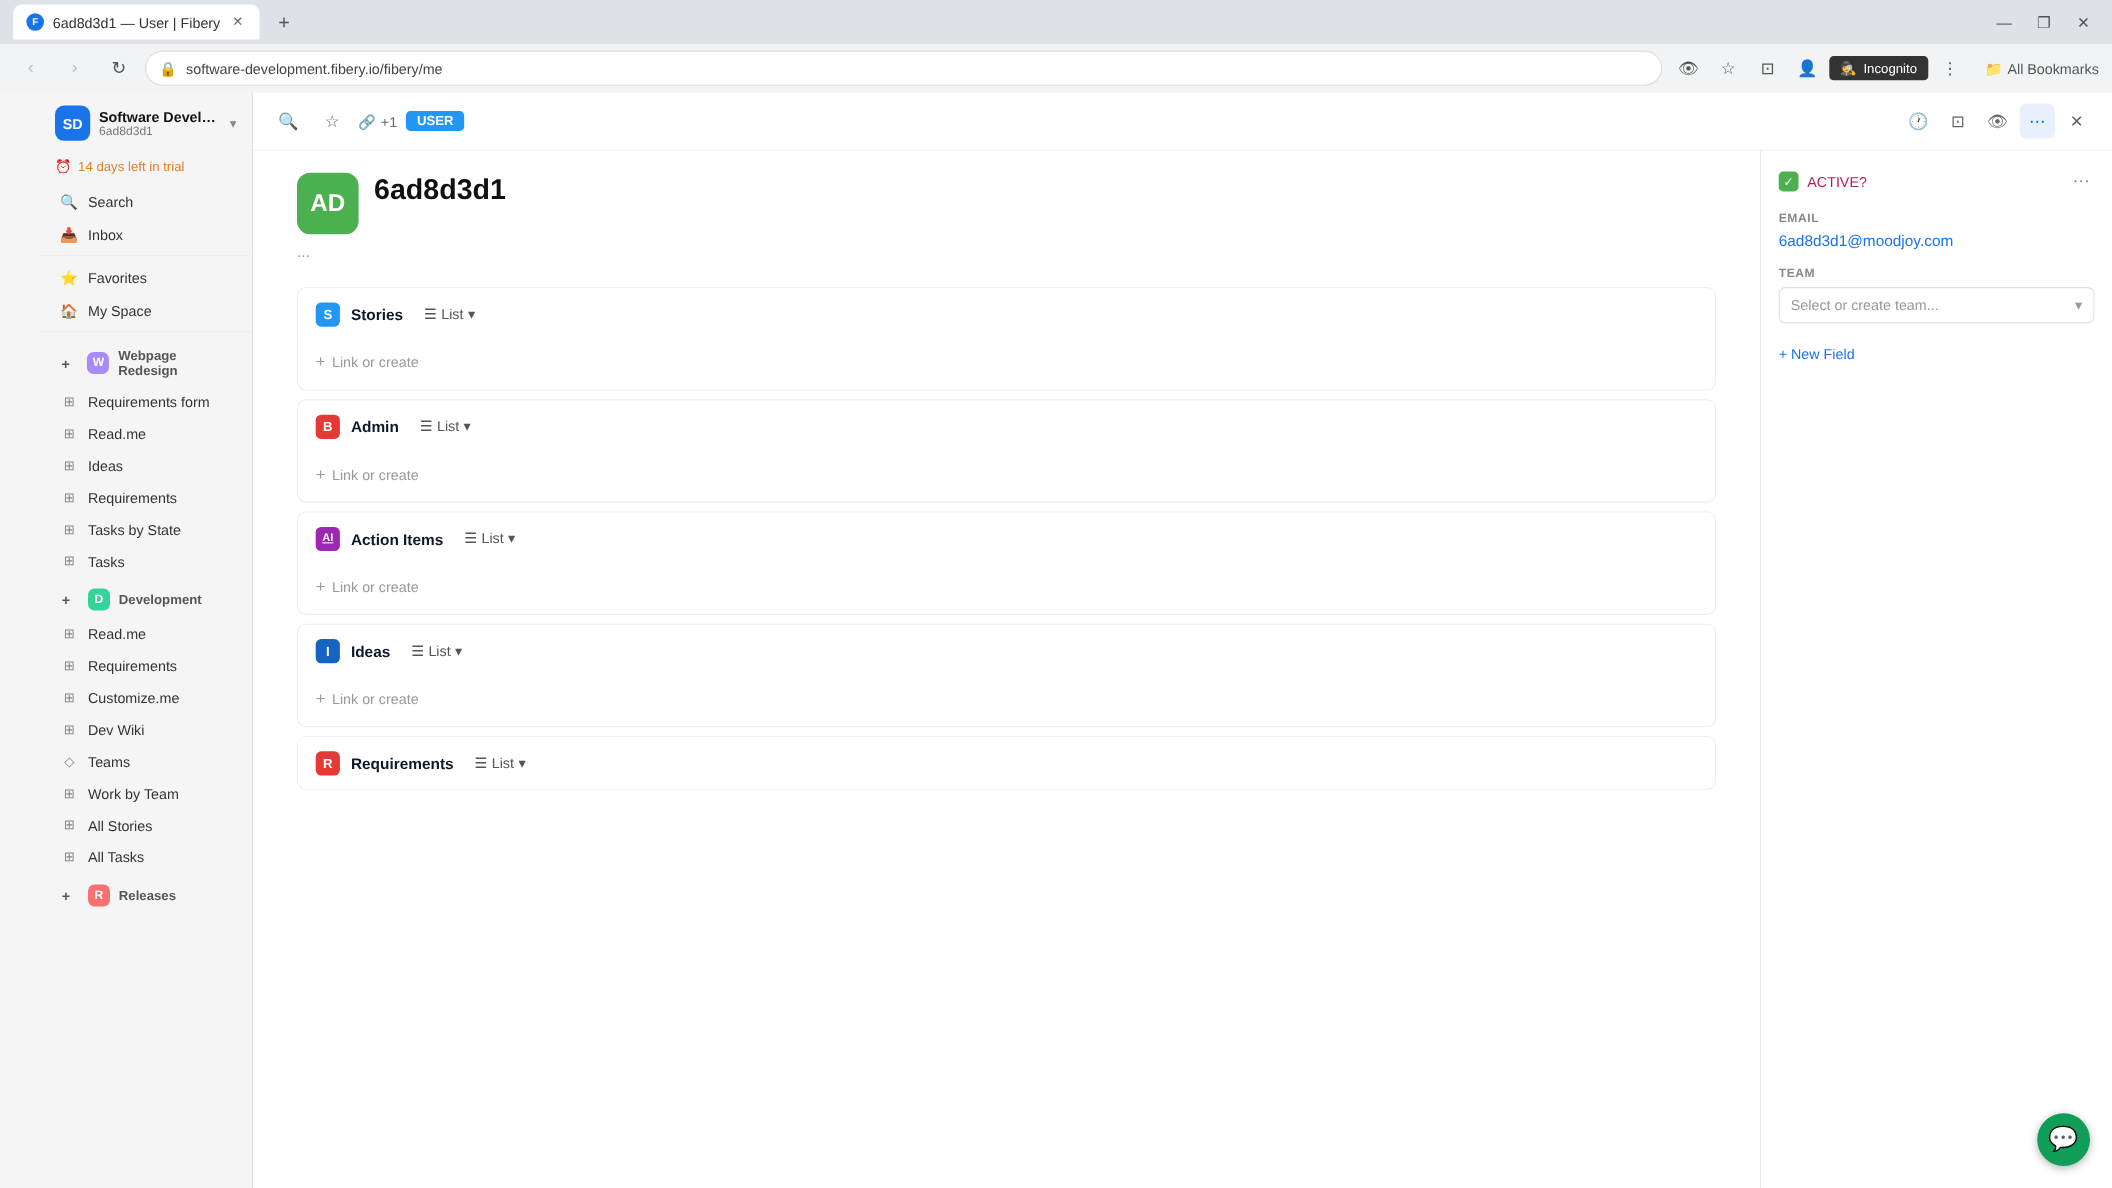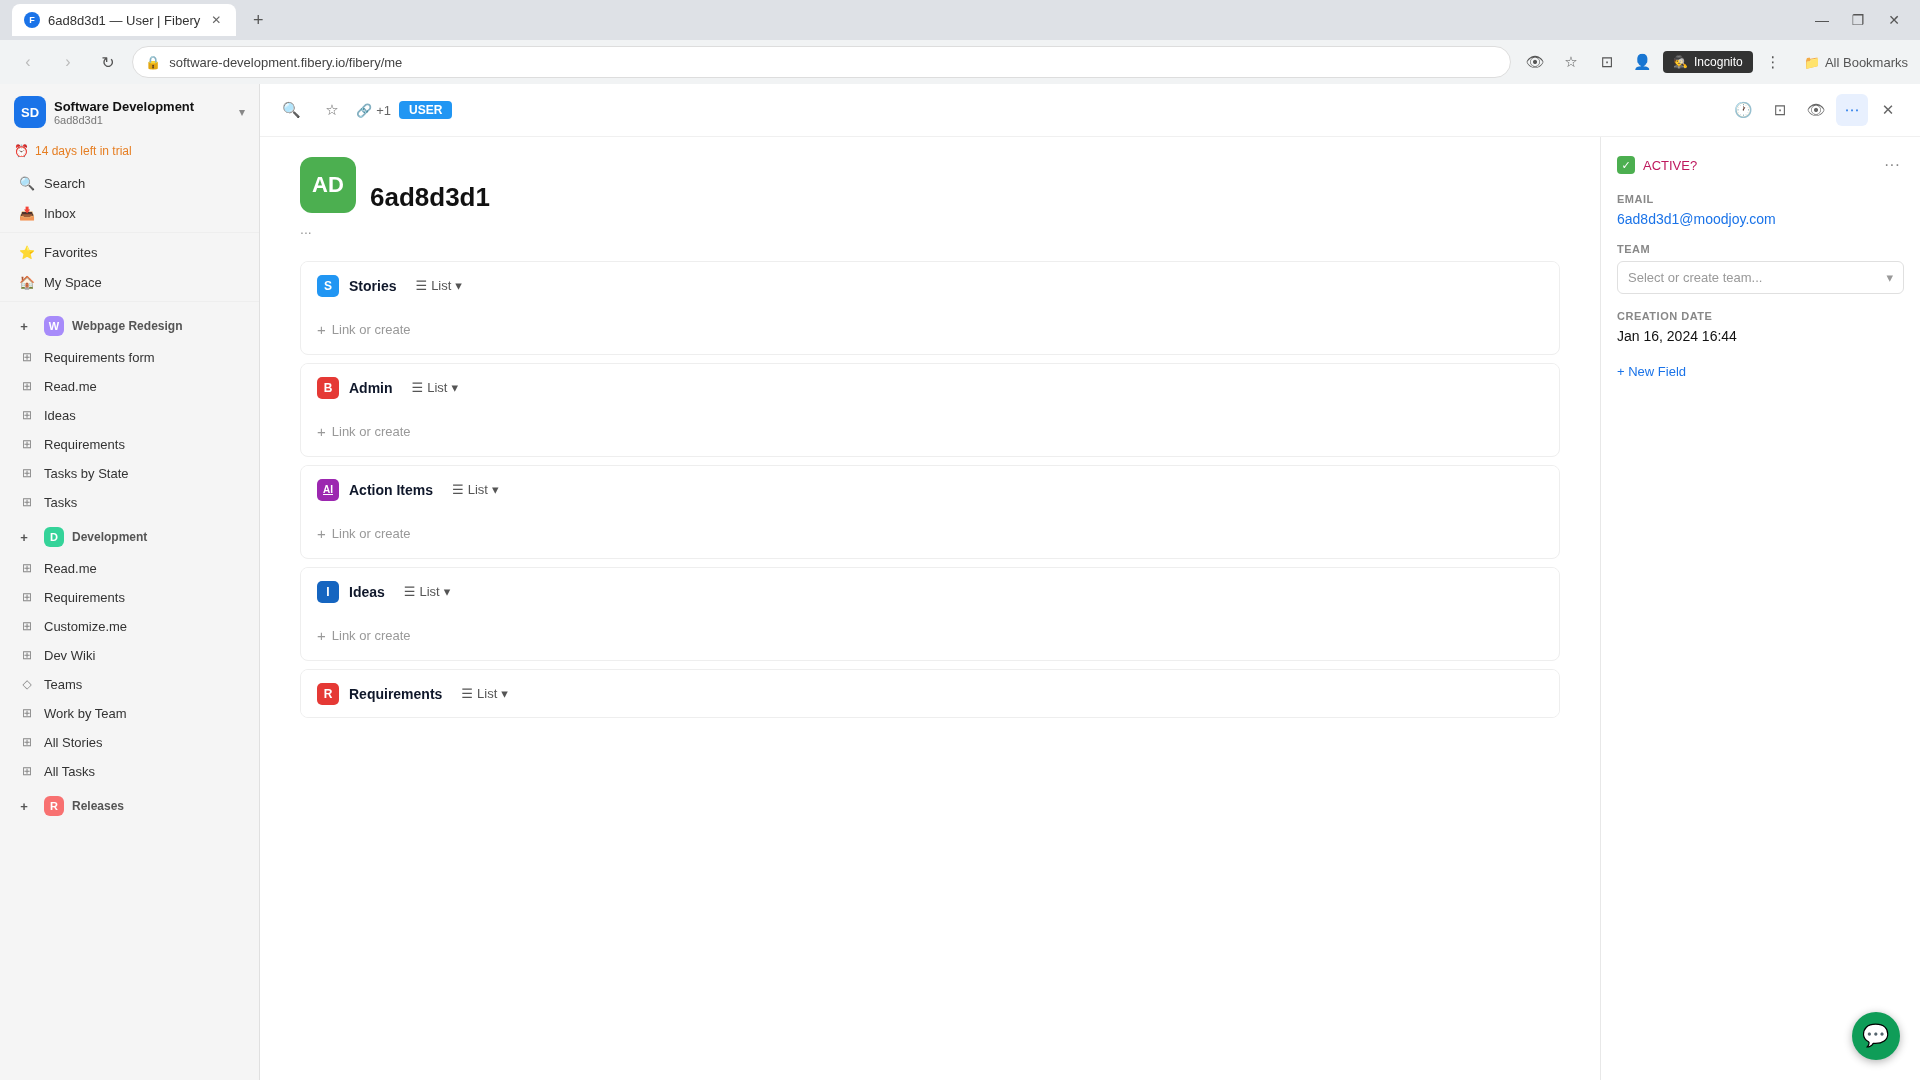--- a/index.html
+++ b/index.html
@@ -21,21 +21,21 @@
     .address-bar { flex: 1; height: 32px; background: #fff; border-radius: 16px; display: flex; align-items: center; padding: 0 12px; font-size: 14px; color: #333; border: 1px solid #ddd; gap: 8px; }
     .address-bar-url { color: #444; font-size: 13px; }
     .browser-toolbar-actions { display: flex; gap: 4px; align-items: center; }
     .toolbar-icon-btn { width: 32px; height: 32px; display: flex; align-items: center; justify-content: center; border-radius: 50%; cursor: pointer; color: #555; font-size: 15px; }
     .incognito-badge { background: #333; color: #fff; padding: 4px 10px; border-radius: 4px; font-size: 12px; display: flex; align-items: center; gap: 6px; }
 
     
     .app { display: flex; flex: 1; overflow: hidden; }
 
     
-    .sidebar { width: 260px; background: #f5f5f5; border-right: 1px solid #e0e0e0; display: flex; flex-direction: column; overflow-y: auto; flex-shrink: 0; }
+    .sidebar { width: 230px; background: #f5f5f5; border-right: 1px solid #e0e0e0; display: flex; flex-direction: column; overflow-y: auto; flex-shrink: 0; padding-left: 36px; }
     .sidebar-header { padding: 12px 14px; display: flex; align-items: center; gap: 8px; cursor: pointer; }
     .sidebar-workspace-icon { width: 32px; height: 32px; background: #1a73e8; border-radius: 8px; display: flex; align-items: center; justify-content: center; color: white; font-size: 13px; font-weight: bold; flex-shrink: 0; }
     .sidebar-workspace-info { flex: 1; min-width: 0; }
     .sidebar-workspace-name { font-size: 13px; font-weight: 600; color: #111; white-space: nowrap; overflow: hidden; text-overflow: ellipsis; }
     .sidebar-workspace-sub { font-size: 11px; color: #777; }
     .sidebar-chevron { color: #888; font-size: 12px; }
 
     .sidebar-trial { padding: 4px 14px 10px; font-size: 12px; color: #e67e22; display: flex; align-items: center; gap: 6px; }
 
     .sidebar-item { display: flex; align-items: center; padding: 5px 14px; gap: 8px; cursor: pointer; border-radius: 4px; margin: 1px 4px; color: #333; font-size: 13px; }
@@ -61,21 +61,21 @@
     .user-badge { background: #2196F3; color: white; padding: 2px 10px; border-radius: 4px; font-size: 12px; font-weight: 600; }
     .link-count-badge { display: flex; align-items: center; gap: 4px; color: #666; font-size: 13px; }
 
     
     .page-content { flex: 1; display: flex; overflow: hidden; }
     .page-main { flex: 1; padding: 20px 40px; overflow-y: auto; }
     .page-sidebar { width: 320px; border-left: 1px solid #e8e8e8; padding: 16px; overflow-y: auto; flex-shrink: 0; }
 
     
     .user-avatar { width: 56px; height: 56px; background: #4caf50; border-radius: 12px; display: flex; align-items: center; justify-content: center; color: white; font-size: 22px; font-weight: bold; flex-shrink: 0; }
-    .user-title-row { display: flex; align-items: flex-end; gap: 14px; margin-bottom: 8px; }
+    .user-title-row { display: flex; align-items: flex-start; gap: 14px; margin-bottom: 8px; }
     .user-name { font-size: 26px; font-weight: 600; color: #111; }
     .user-description { color: #999; font-size: 14px; margin-bottom: 24px; }
 
     
     .content-section { margin-bottom: 8px; border: 1px solid #eee; border-radius: 8px; overflow: hidden; }
     .content-section-header { display: flex; align-items: center; padding: 12px 16px; gap: 10px; background: #fff; }
     .content-section-icon { width: 22px; height: 22px; border-radius: 5px; display: flex; align-items: center; justify-content: center; font-size: 12px; font-weight: bold; color: white; flex-shrink: 0; }
     .icon-stories { background: #2196F3; }
     .icon-bugs { background: #e53935; }
     .icon-action { background: #9c27b0; text-decoration: underline; }
@@ -411,24 +411,20 @@
         </div>
 
         <div class="field-row">
           <div class="field-label">TEAM</div>
           <div class="team-select">
             <span>Select or create team...</span>
             <span>▾</span>
           </div>
         </div>
 
-        <div class="field-row">
-          <div class="field-label">CREATION DATE</div>
-          <div class="field-value">Jan 16, 2024 16:44</div>
-        </div>
 
         <div class="new-field-btn">
           <span>+ New Field</span>
         </div>
 
       </div>
     </div>
   </div>
 </div>
 

